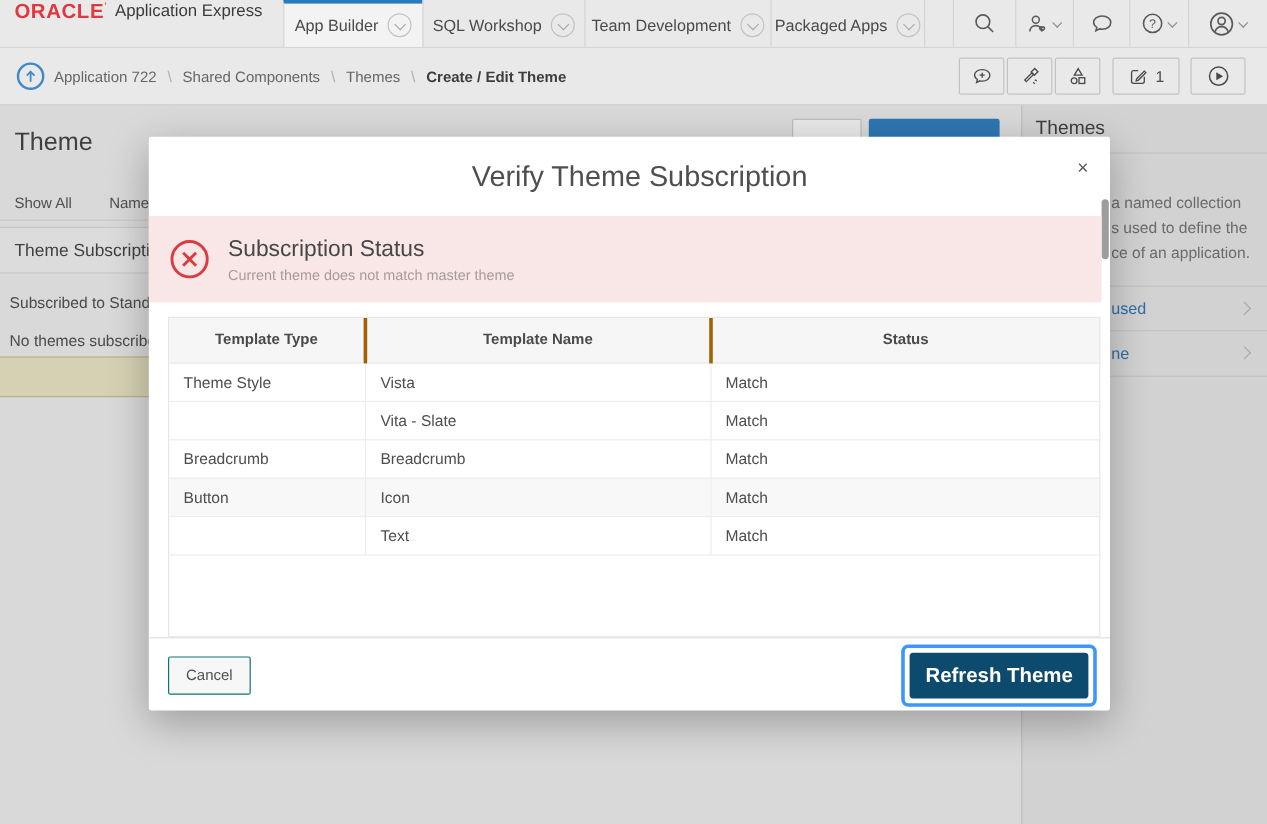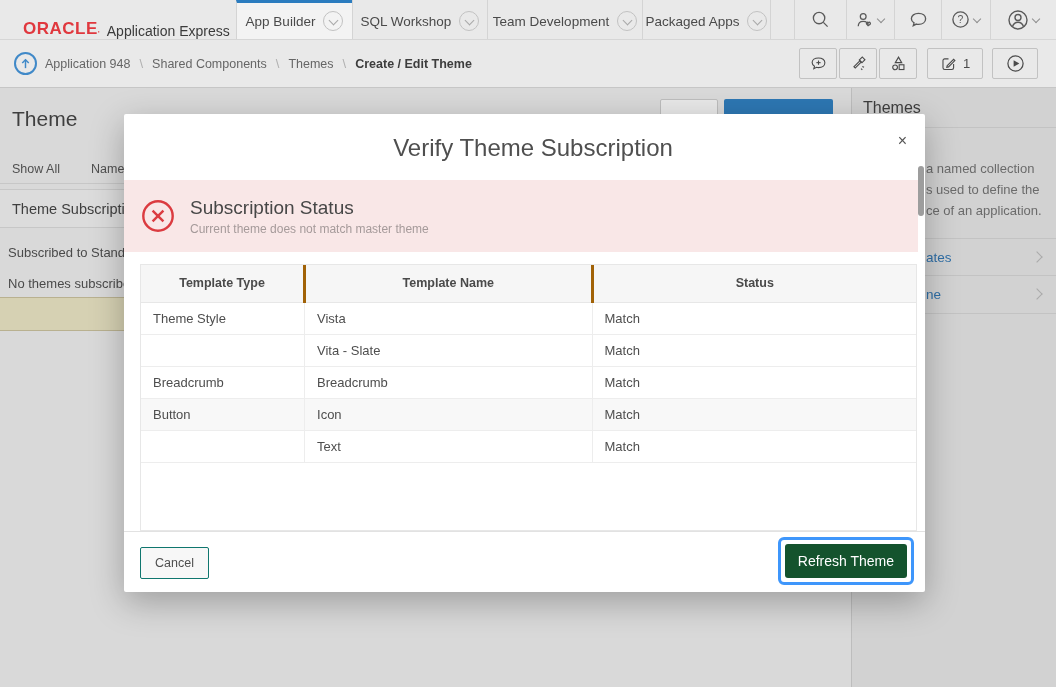--- a/index.html
+++ b/index.html
@@ -2,21 +2,21 @@
 <html><head>
 <meta charset="utf-8">
 <style>
   * { margin:0; padding:0; box-sizing:border-box; }
   body { font-family:"Liberation Sans", sans-serif; background:#d9d9d9; }
   .screen { position:relative; width:1056px; height:687px; overflow:hidden; background:#d9d9d9; }
 
   
   .topbar { position:absolute; left:0; top:0; width:1056px; height:40px; background:#e9e9e9;
             border-bottom:1px solid #d6d6d6; display:flex; align-items:stretch; }
-  .logo { width:236px; display:flex; align-items:flex-end; padding-left:23px; }
+  .logo { width:236px; display:flex; align-items:flex-start; padding-left:12px; }
   .brand { color:#e0383e; font-weight:bold; font-size:17px; letter-spacing:0.5px; }
   .brand-mark { color:#e0383e; font-size:9px; vertical-align:top; line-height:10px; }
   .product { color:#3b3b3b; font-size:14px; margin-left:7px; white-space:nowrap; }
   .nav-tabs { display:flex; }
   .nav-tab { display:flex; align-items:center; justify-content:center; gap:8px;
              border-left:1px solid #d4d4d4; color:#4a4a4a; font-size:13.5px; cursor:default;
              padding-top:3px; }
   .nav-tab:last-child { border-right:1px solid #d4d4d4; }
   .nav-tab.active { background:#f3f3f3; border-top:3px solid #2b7cbf; padding-top:0; }
   .chev-circle { width:20px; height:20px; border:1px solid #c2c2c2; border-radius:50%;
@@ -103,22 +103,22 @@
   td { height:32px; font-size:13px; color:#4e4e4e; padding-left:12px;
        border-bottom:1px solid #ededed; border-right:1px solid #ededed; }
   tr.alt td { background:#f8f8f8; }
   .c1 { width:21.1%; } .c2 { width:37.1%; } .c3 { width:41.8%; }
   .modal-footer { position:absolute; left:0; right:0; bottom:0; height:61px; border-top:1px solid #e2e2e2; }
   .btn-cancel { position:absolute; left:16px; top:15px; padding:8px 14px; background:#f7f7f7;
                 border:1px solid #0f766e; border-radius:2px; font-size:12.5px; color:#4f4f4f;
                 font-family:inherit; cursor:pointer; }
   .focus-ring { position:absolute; right:11px; top:5px; border:3px solid #3e96fb; border-radius:6px;
                 padding:4px; background:#fff; }
-  .btn-refresh { display:block; background:#14532d; color:#fff; border:none; border-radius:3px;
-                 padding:9px 13px; font-size:14px; font-weight:normal; font-family:inherit; cursor:pointer; }
+  .btn-refresh { display:block; background:#0c4a6e; color:#fff; border:none; border-radius:3px;
+                 padding:9px 13px; font-size:17px; font-weight:bold; font-family:inherit; cursor:pointer; }
 </style>
 </head>
 <body>
 
 <div class="screen">
 
   <header class="topbar">
     <div class="logo">
       <span class="brand">ORACLE</span>
         <span class="brand-mark">’</span>
@@ -181,21 +181,21 @@
   </header>
 
   <div class="crumbbar">
     <div class="crumb-up">
       <svg width="13" height="13" viewBox="0 0 14 14" style="stroke:#4089c8;fill:none;stroke-width:1.6">
           <line x1="7" y1="12" x2="7" y2="3"></line>
           <polyline points="3.5,6.5 7,3 10.5,6.5"></polyline>
         </svg>
     </div>
     <div class="crumb-items">
-      <span>Application 948</span>
+      <span>Application 722</span>
       <span class="crumb-sep">\</span>
       <span>Shared Components</span>
       <span class="crumb-sep">\</span>
       <span>Themes</span>
       <span class="crumb-sep">\</span>
       <span class="crumb-current">Create / Edit Theme</span>
     </div>
     <div class="crumb-tools">
       <div class="tool-btn tb-sm">
         <svg width="17" height="17" viewBox="0 0 20 20">
@@ -255,21 +255,21 @@
   <aside class="sidebar">
     <div class="sb-title">Themes</div>
     <div class="sb-div" style="top:39px"></div>
     <div class="sb-help">
       <div>a named collection</div>
       <div>s used to define the</div>
       <div>ce of an application.</div>
     </div>
     <div class="sb-links">
       <div class="sb-link">
-        <span class="sb-link-label">ates</span>
+        <span class="sb-link-label">used</span>
         <span class="chev-right"></span>
       </div>
       <div class="sb-link">
         <span class="sb-link-label">ne</span>
         <span class="chev-right"></span>
       </div>
     </div>
   </aside>
 
   <div class="modal">

